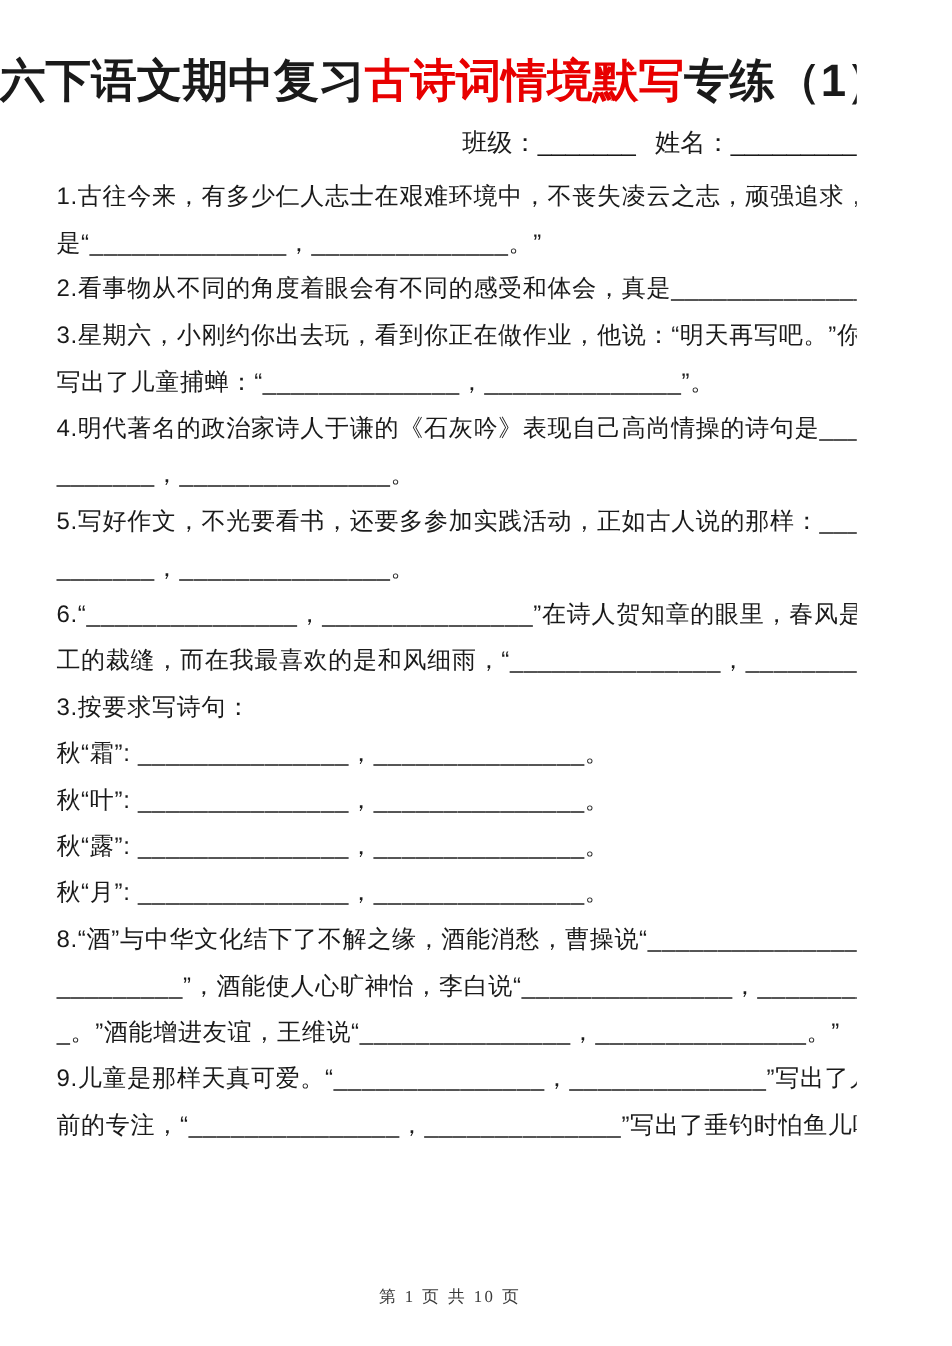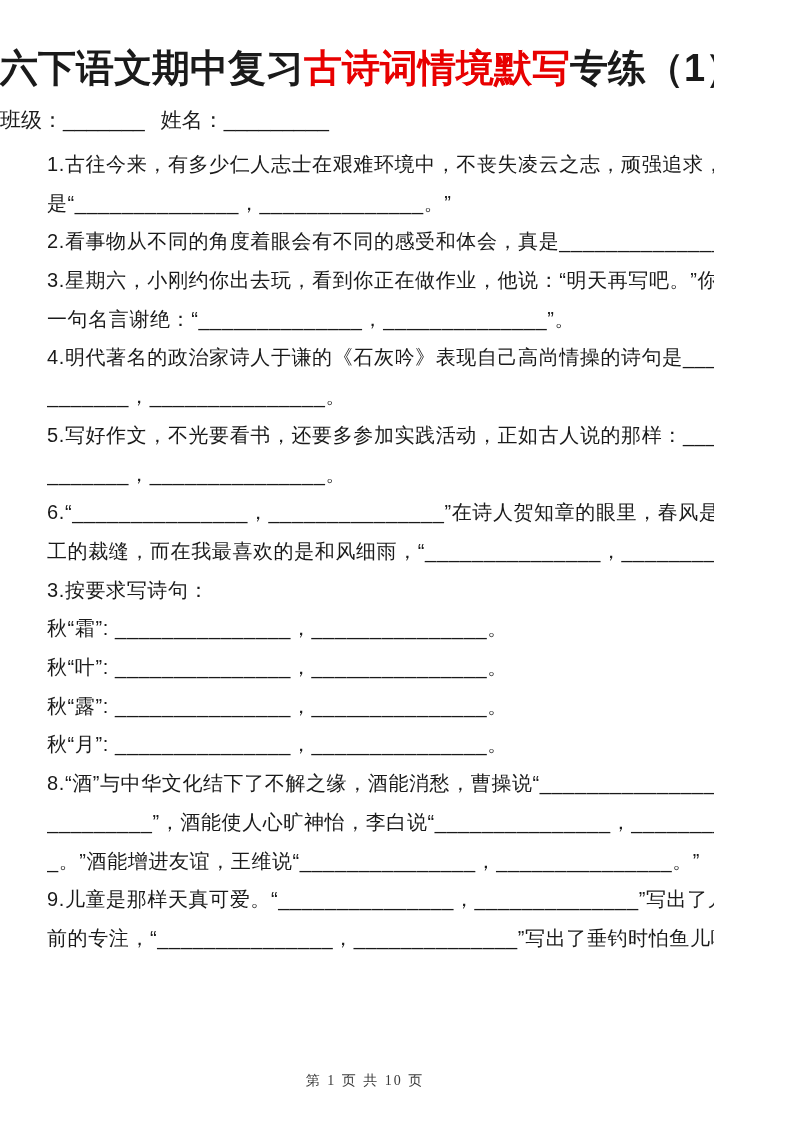--- a/index.html
+++ b/index.html
@@ -20,40 +20,40 @@
     margin-top: 46px;
     text-align: center;
     font-size: 38px;
     line-height: 1.2;
     font-weight: bold;
     white-space: nowrap;
   }
   .title .red { color: #e80000; }
   .info-row {
     margin-top: 14px;
-    text-align: left;
+    text-align: right;
     font-size: 21px;
     line-height: 1.3;
     white-space: pre;
   }
   .info-row .gap { display: inline-block; width: 16px; }
   .lines {
     margin: 12px 47px 0 47px;
     width: 700px;
     font-size: 20px;
     letter-spacing: 0.6px;
     overflow: hidden;
   }
   .line {
     line-height: 38.7px;
     white-space: pre;
   }
   .footer {
     position: absolute;
-    left: 8px;
+    left: 18px;
     bottom: 32px;
     width: 100%;
     text-align: center;
     font-size: 14px;
     letter-spacing: 2px;
     color: #3a3a3a;
     font-family: "Liberation Serif", "DejaVu Serif", serif;
   }
 </style>
 </head>
@@ -63,21 +63,21 @@
 
   <div class="title"><span>六下语文期中复习</span><span class="red">古诗词情境默写</span><span>专练（1）</span></div>
 
   <div class="info-row"><span>班级：</span><span>_______</span><span class="gap"></span><span>姓名：</span><span>_________</span></div>
 
   <div class="lines">
       <div class="line">1.古往今来，有多少仁人志士在艰难环境中，不丧失凌云之志，顽强追求，这真</div>
       <div class="line">是“______________，______________。”</div>
       <div class="line">2.看事物从不同的角度着眼会有不同的感受和体会，真是_______________，___</div>
       <div class="line">3.星期六，小刚约你出去玩，看到你正在做作业，他说：“明天再写吧。”你用这样</div>
-      <div class="line">一句名言谢绝：“______________，______________”。</div>
+      <div class="line">写出了儿童捕蝉：“______________，______________”。</div>
       <div class="line">4.明代著名的政治家诗人于谦的《石灰吟》表现自己高尚情操的诗句是_________</div>
       <div class="line">_______，_______________。</div>
       <div class="line">5.写好作文，不光要看书，还要多参加实践活动，正如古人说的那样：_________</div>
       <div class="line">_______，_______________。</div>
       <div class="line">6.“_______________，_______________”在诗人贺知章的眼里，春风是巧夺天</div>
       <div class="line">工的裁缝，而在我最喜欢的是和风细雨，“_______________，_____________。</div>
       <div class="line">3.按要求写诗句：</div>
       <div class="line">秋“霜”: _______________，_______________。</div>
       <div class="line">秋“叶”: _______________，_______________。</div>
       <div class="line">秋“露”: _______________，_______________。</div>

